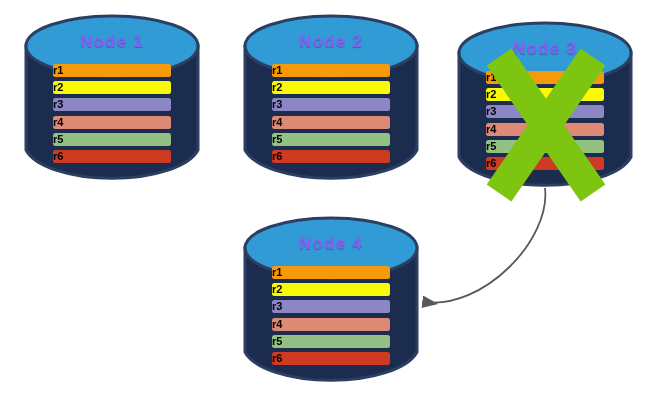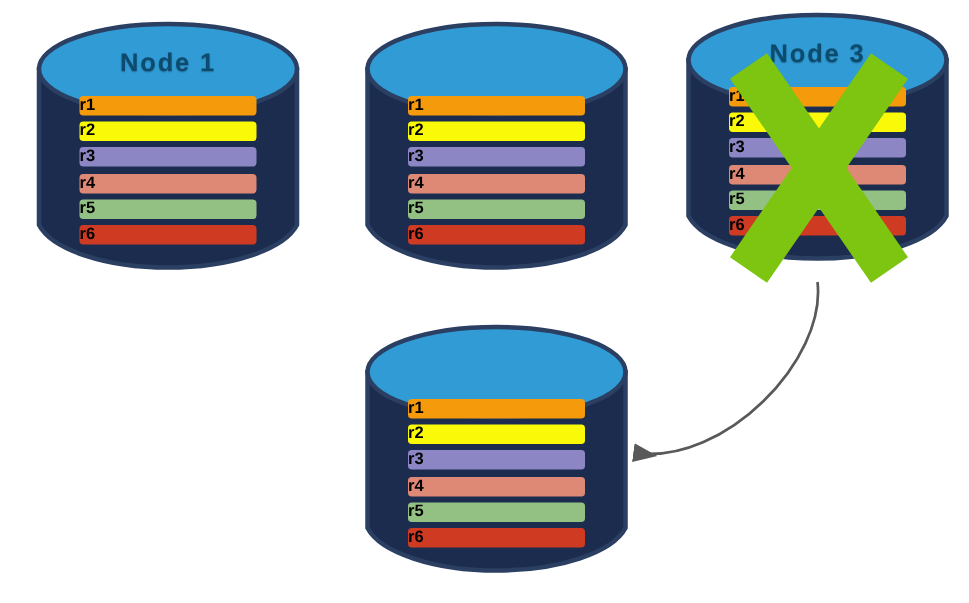--- a/index.html
+++ b/index.html
@@ -30,21 +30,21 @@
     position: absolute;
     left: 0; top: 0;
     overflow: visible;
   }
 
   .node-title {
     position: absolute;
     left: 0;
     width: 100%;
     text-align: center;
-    color: #0c4a6e;
+    color: #8b5cf6;
     font-weight: bold;
     font-size: 17px;
     letter-spacing: 1.2px;
     font-family: "Liberation Sans", sans-serif;
     text-shadow: 0 1px 1px rgba(0,0,0,0.28);
     pointer-events: none;
   }
 
   .rows {
     position: absolute;
@@ -96,31 +96,32 @@
       <div class="row-bar" style="background: rgb(147, 193, 131); left: 29px; width: 118px; top: 122.8px;"><span>r5</span></div>
       <div class="row-bar" style="background: rgb(207, 58, 35); left: 29px; width: 118px; top: 140px;"><span>r6</span></div>
     </div>
 </div>
 
 <div class="node" id="node-2" style="left: 243px; top: 10px; width: 176px; height: 178px;">
   <svg width="176" height="178" viewBox="0 0 176 178">
     <path d="M2,36 L2,140 A88,36 0 0 0 174,140 L174,36 Z" fill="#1C2C4F" stroke="#2B3F63" stroke-width="3"></path>
     <ellipse cx="88" cy="36" rx="86" ry="30" fill="#309BD4" stroke="#2B3F63" stroke-width="3"></ellipse>
   </svg>
+  <div class="node-title" style="top: 22px;">Node  2</div>
   <div class="rows" style="top: 0px; height: 178px;">
       <div class="row-bar" style="background: rgb(244, 154, 11); left: 29px; width: 118px; top: 54px;"><span>r1</span></div>
       <div class="row-bar" style="background: rgb(250, 250, 8); left: 29px; width: 118px; top: 71.2px;"><span>r2</span></div>
       <div class="row-bar" style="background: rgb(140, 134, 196); left: 29px; width: 118px; top: 88.4px;"><span>r3</span></div>
       <div class="row-bar" style="background: rgb(222, 137, 117); left: 29px; width: 118px; top: 105.6px;"><span>r4</span></div>
       <div class="row-bar" style="background: rgb(147, 193, 131); left: 29px; width: 118px; top: 122.8px;"><span>r5</span></div>
       <div class="row-bar" style="background: rgb(207, 58, 35); left: 29px; width: 118px; top: 140px;"><span>r6</span></div>
     </div>
 </div>
 
-<div class="node" id="node-3" style="left: 457px; top: 4px; width: 176px; height: 178px;">
+<div class="node" id="node-3" style="left: 457px; top: 17px; width: 176px; height: 178px;">
   <svg width="176" height="178" viewBox="0 0 176 178">
     <path d="M2,36 L2,140 A88,36 0 0 0 174,140 L174,36 Z" fill="#1C2C4F" stroke="#2B3F63" stroke-width="3"></path>
     <ellipse cx="88" cy="36" rx="86" ry="30" fill="#309BD4" stroke="#2B3F63" stroke-width="3"></ellipse>
   </svg>
   <div class="node-title" style="top: 22px;">Node  3</div>
   <div class="rows" style="top: 0px; height: 178px;">
       <div class="row-bar" style="background: rgb(244, 154, 11); left: 29px; width: 118px; top: 54px;"><span>r1</span></div>
       <div class="row-bar" style="background: rgb(250, 250, 8); left: 29px; width: 118px; top: 71.2px;"><span>r2</span></div>
       <div class="row-bar" style="background: rgb(140, 134, 196); left: 29px; width: 118px; top: 88.4px;"><span>r3</span></div>
       <div class="row-bar" style="background: rgb(222, 137, 117); left: 29px; width: 118px; top: 105.6px;"><span>r4</span></div>
@@ -133,20 +134,21 @@
         <line x1="136" y1="40" x2="42" y2="176" stroke="#7DC510" stroke-width="30" stroke-linecap="butt"></line>
       </g>
   </svg>
 </div>
 
 <div class="node" id="node-4" style="left: 243px; top: 212px; width: 176px; height: 178px;">
   <svg width="176" height="178" viewBox="0 0 176 178">
     <path d="M2,36 L2,140 A88,36 0 0 0 174,140 L174,36 Z" fill="#1C2C4F" stroke="#2B3F63" stroke-width="3"></path>
     <ellipse cx="88" cy="36" rx="86" ry="30" fill="#309BD4" stroke="#2B3F63" stroke-width="3"></ellipse>
   </svg>
+  <div class="node-title" style="top: 22px;">Node  4</div>
   <div class="rows" style="top: 0px; height: 178px;">
       <div class="row-bar" style="background: rgb(244, 154, 11); left: 29px; width: 118px; top: 54px;"><span>r1</span></div>
       <div class="row-bar" style="background: rgb(250, 250, 8); left: 29px; width: 118px; top: 71.2px;"><span>r2</span></div>
       <div class="row-bar" style="background: rgb(140, 134, 196); left: 29px; width: 118px; top: 88.4px;"><span>r3</span></div>
       <div class="row-bar" style="background: rgb(222, 137, 117); left: 29px; width: 118px; top: 105.6px;"><span>r4</span></div>
       <div class="row-bar" style="background: rgb(147, 193, 131); left: 29px; width: 118px; top: 122.8px;"><span>r5</span></div>
       <div class="row-bar" style="background: rgb(207, 58, 35); left: 29px; width: 118px; top: 140px;"><span>r6</span></div>
     </div>
 </div>
 

